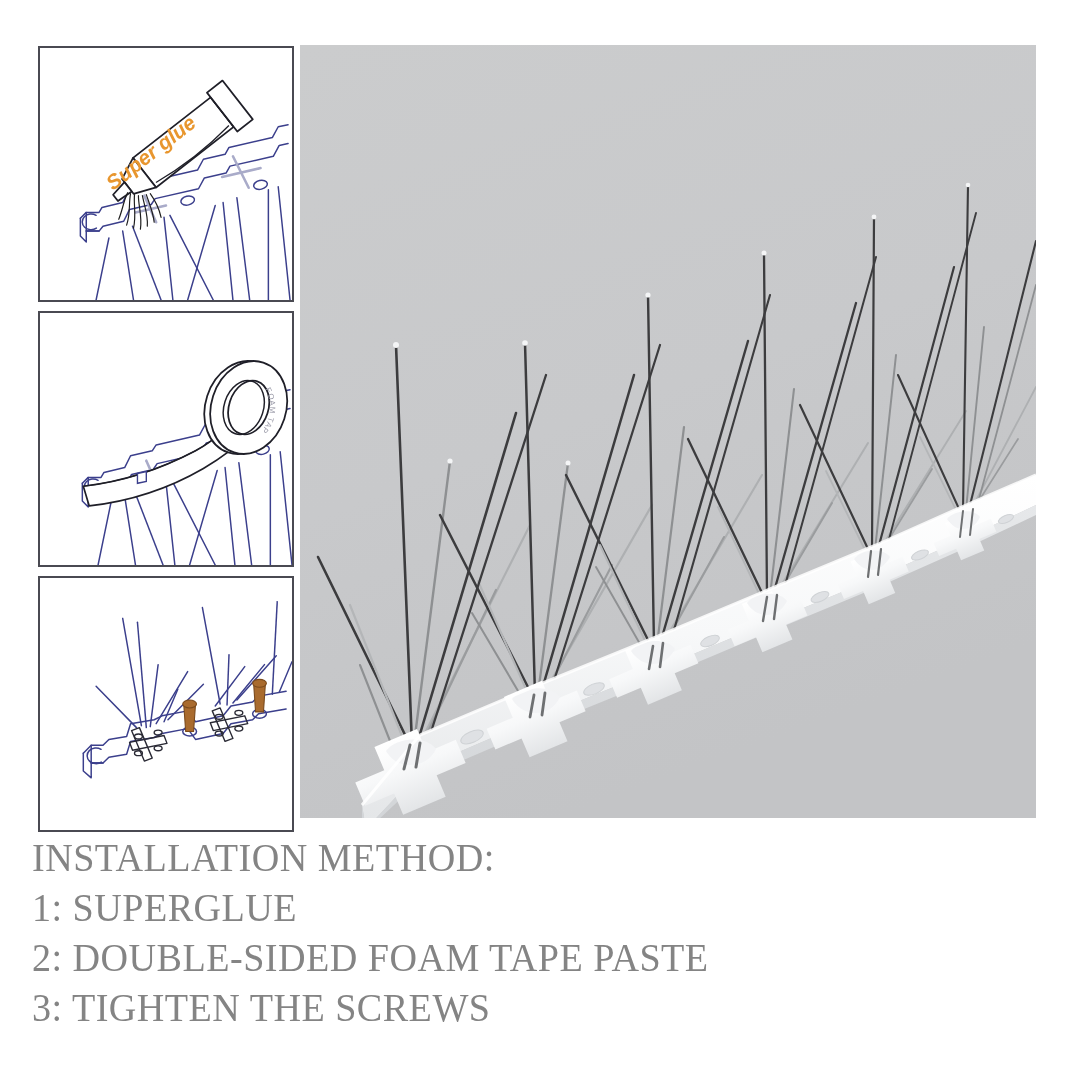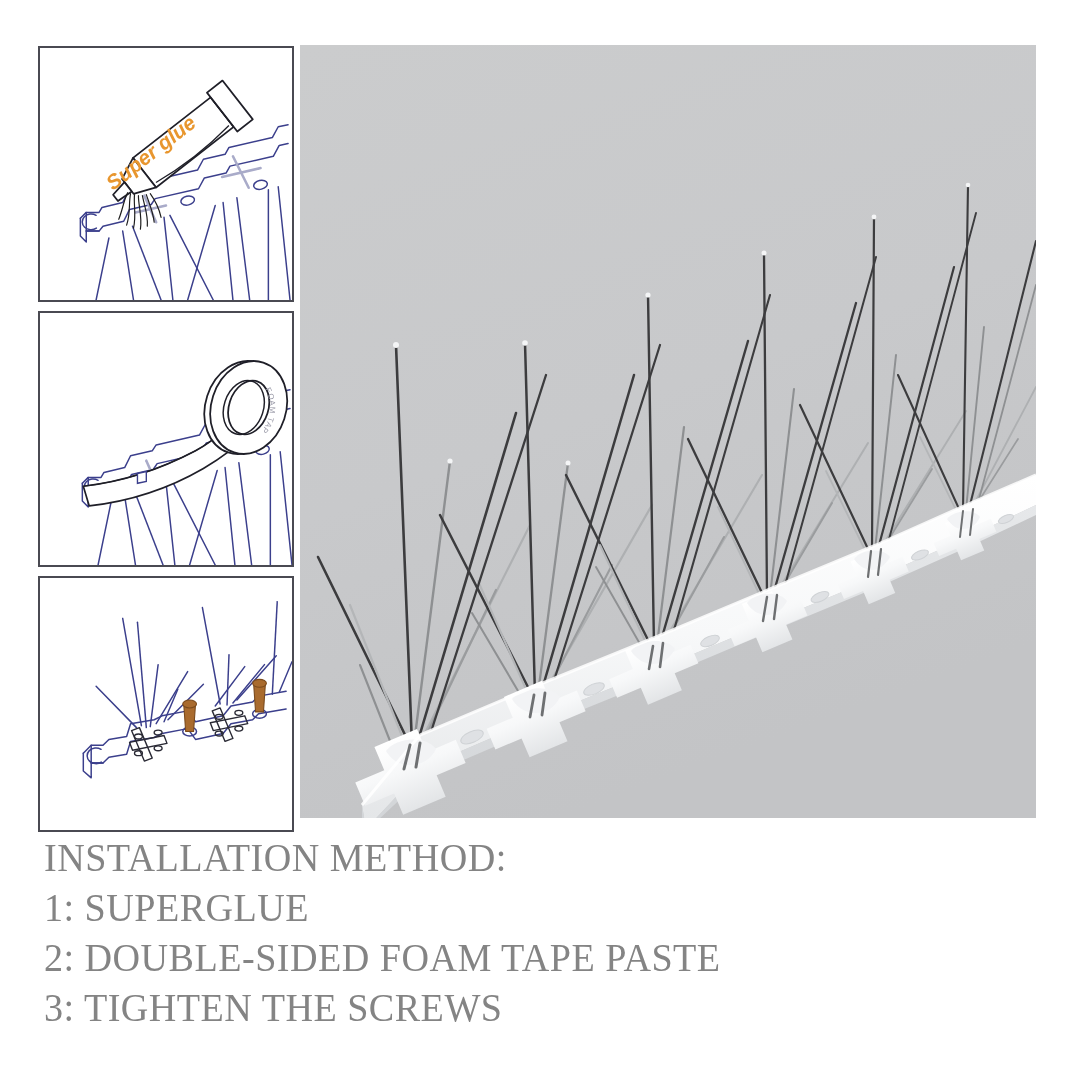--- a/index.html
+++ b/index.html
@@ -40,21 +40,21 @@
     width: 736px;
     height: 773px;
     overflow: hidden;
     background: #c9cacc;
   }
   #photo svg { display: block; width: 100%; height: 100%; }
 
   
   #caption {
     position: absolute;
-    left: 44px;
+    left: 32px;
     top: 832px;
     width: 1000px;
   }
   .cap-line {
     color: #848484;
     font-family: "Liberation Serif", serif;
     font-size: 41px;
     line-height: 50px;
     letter-spacing: 0.5px;
     white-space: nowrap;

